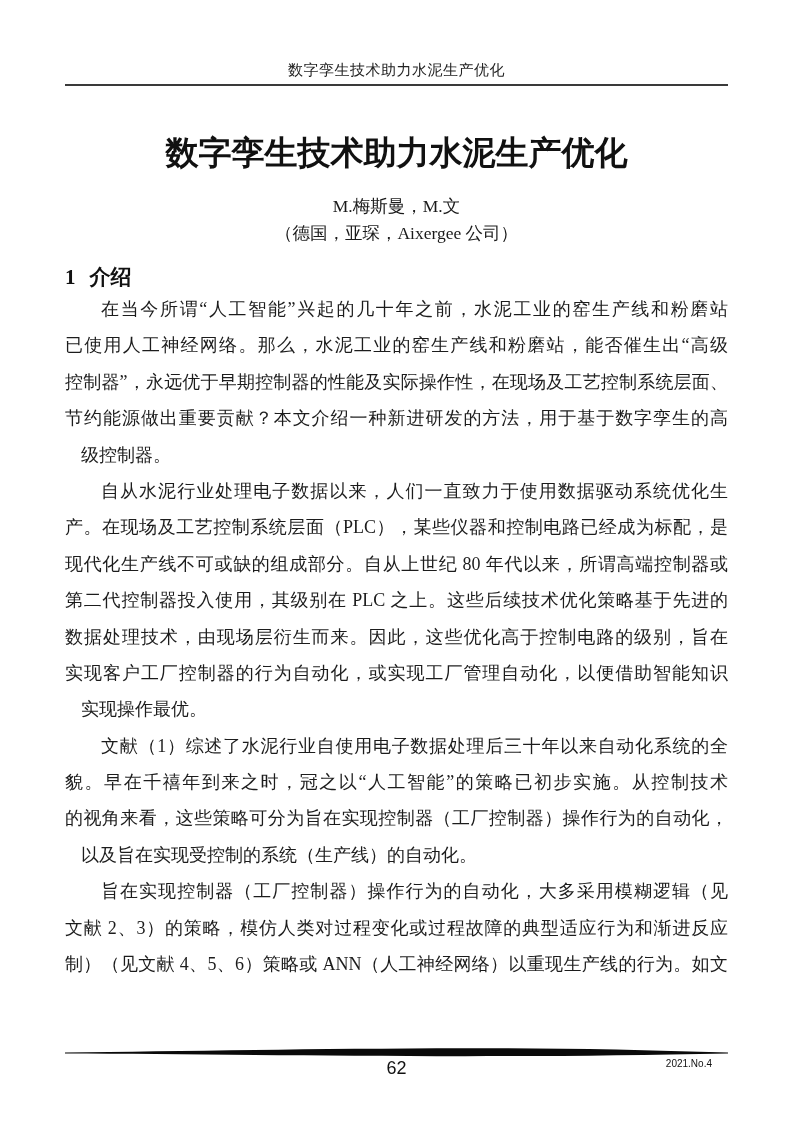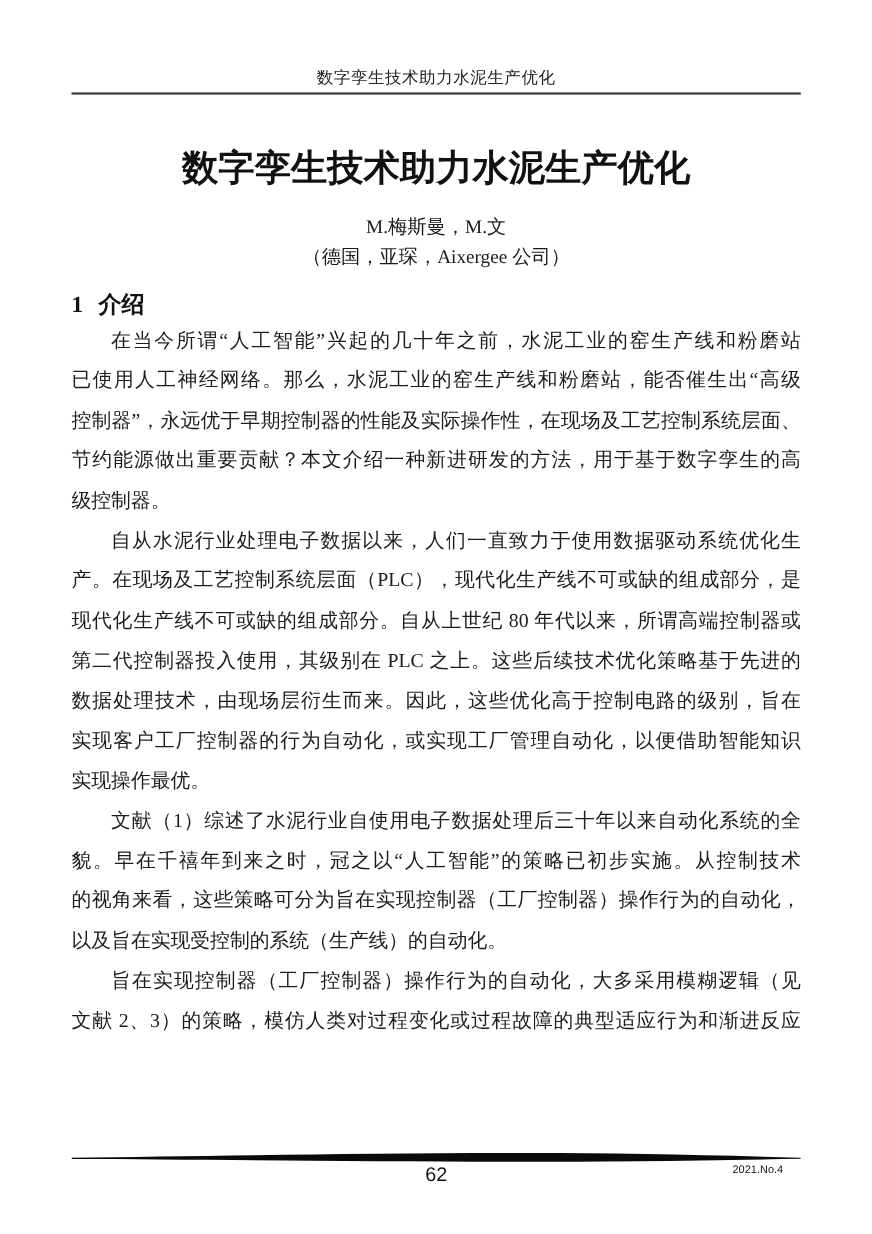--- a/index.html
+++ b/index.html
@@ -76,21 +76,21 @@
   .ln {
     height: 36.4px;
     line-height: 36.4px;
     text-align: justify;
     text-align-last: justify;
     overflow: hidden;
     white-space: nowrap;
     white-space: normal;
   }
   .ln.first { text-indent: 2em; }
-  .ln.para-end { text-align-last: left; }
+  .ln.para-end { text-align-last: left; margin-left: 16px; }
 
   
   .footer-bar {
     position: absolute;
     top: 1047px; left: 65px; width: 663px; height: 11px;
   }
   .footer-bar svg { display: block; width: 663px; height: 11px; }
   .page-num {
     position: absolute;
     top: 1058px; left: 65px; width: 663px;
@@ -127,36 +127,37 @@
   <div class="body-text">
     <div>
       <div class="ln first">在当今所谓“人工智能”兴起的几十年之前，水泥工业的窑生产线和粉磨站</div>
       <div class="ln">已使用人工神经网络。那么，水泥工业的窑生产线和粉磨站，能否催生出“高级</div>
       <div class="ln">控制器”，永远优于早期控制器的性能及实际操作性，在现场及工艺控制系统层面、</div>
       <div class="ln">节约能源做出重要贡献？本文介绍一种新进研发的方法，用于基于数字孪生的高</div>
       <div class="ln para-end">级控制器。</div>
     </div>
     <div>
       <div class="ln first">自从水泥行业处理电子数据以来，人们一直致力于使用数据驱动系统优化生</div>
-      <div class="ln">产。在现场及工艺控制系统层面（PLC），现代化生产线不可或缺的组成部分，是</div>
+      <div class="ln">产。在现场及工艺控制系统层面（PLC），某些仪器和控制电路已经成为标配，是</div>
       <div class="ln">现代化生产线不可或缺的组成部分。自从上世纪 80 年代以来，所谓高端控制器或</div>
       <div class="ln">第二代控制器投入使用，其级别在 PLC 之上。这些后续技术优化策略基于先进的</div>
       <div class="ln">数据处理技术，由现场层衍生而来。因此，这些优化高于控制电路的级别，旨在</div>
       <div class="ln">实现客户工厂控制器的行为自动化，或实现工厂管理自动化，以便借助智能知识</div>
       <div class="ln para-end">实现操作最优。</div>
     </div>
     <div>
       <div class="ln first">文献（1）综述了水泥行业自使用电子数据处理后三十年以来自动化系统的全</div>
       <div class="ln">貌。早在千禧年到来之时，冠之以“人工智能”的策略已初步实施。从控制技术</div>
       <div class="ln">的视角来看，这些策略可分为旨在实现控制器（工厂控制器）操作行为的自动化，</div>
       <div class="ln para-end">以及旨在实现受控制的系统（生产线）的自动化。</div>
     </div>
     <div>
       <div class="ln first">旨在实现控制器（工厂控制器）操作行为的自动化，大多采用模糊逻辑（见</div>
       <div class="ln">文献 2、3）的策略，模仿人类对过程变化或过程故障的典型适应行为和渐进反应</div>
+      <div class="ln">制）（见文献 4、5、6）策略或 ANN（人工神经网络）以重现生产线的行为。如文</div>
     </div>
   </div>
 
   <div class="footer-bar">
     <svg viewBox="0 0 663 11" preserveAspectRatio="none">
       <path d="M0,5.4
                C 110,4.2 240,1.6 400,1.2
                C 490,1.0 570,2.6 663,5.6
                L 663,6.4
                C 570,8.2 490,9.2 400,9.2

